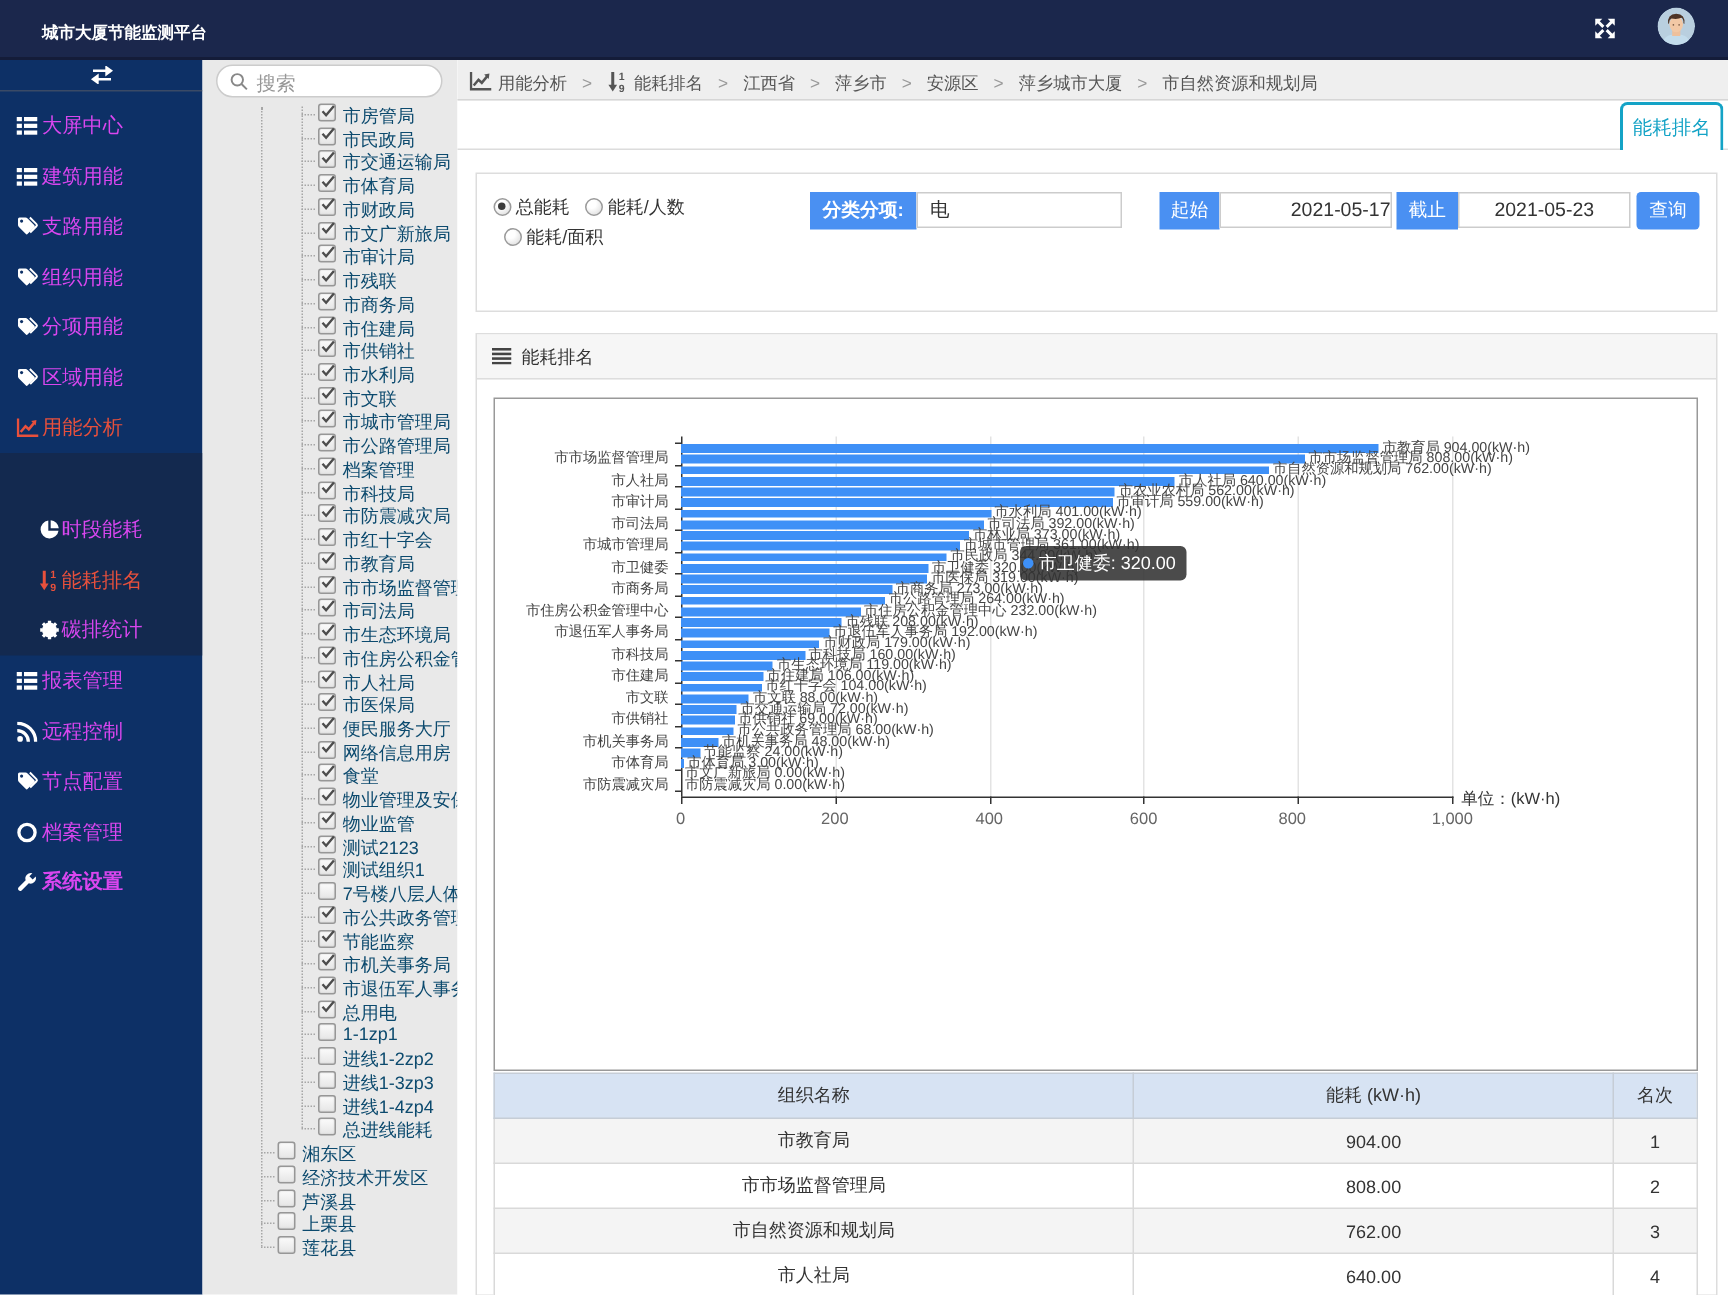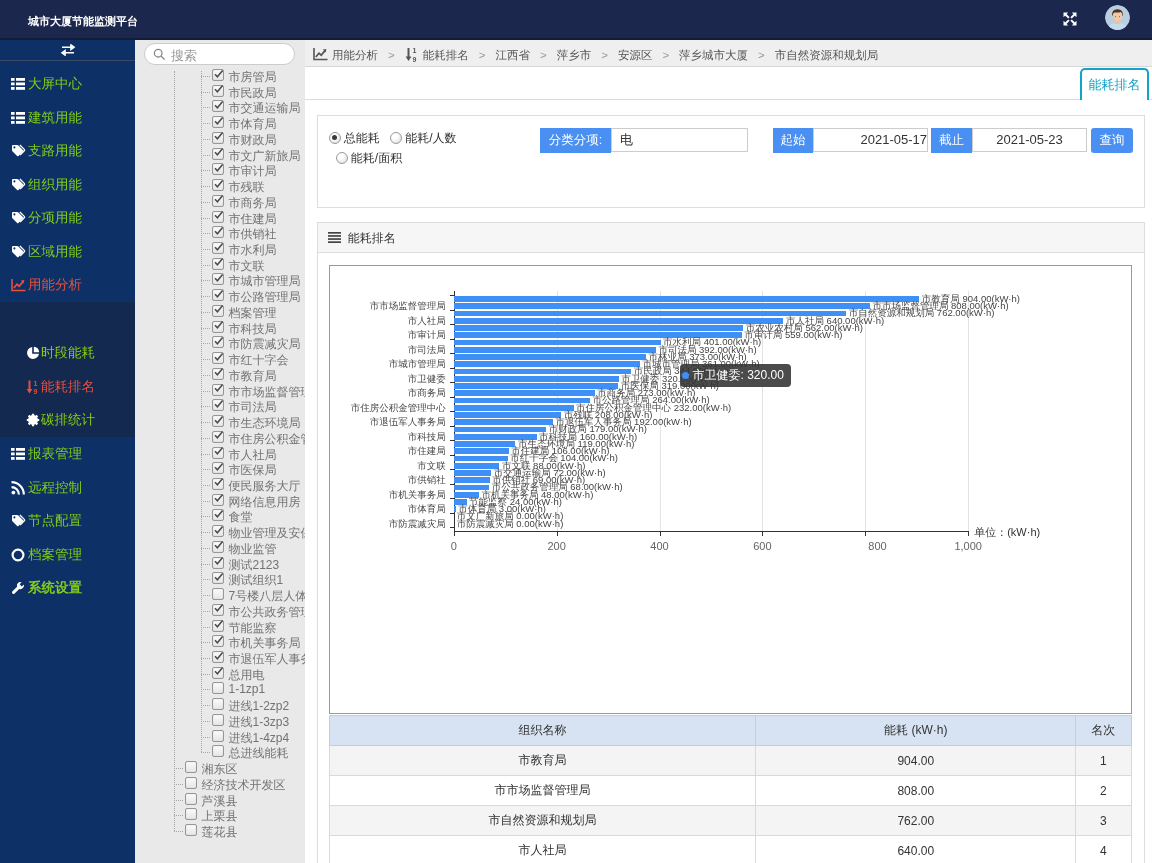--- a/index.html
+++ b/index.html
@@ -3,37 +3,37 @@
 <style>
 *{margin:0;padding:0;box-sizing:border-box;}
 html,body{width:1152px;height:863px;overflow:hidden;font-family:"Liberation Sans",sans-serif;background:#fff;}
 .abs{position:absolute;}
 
 #hdr{position:absolute;left:0;top:0;width:1152px;height:40px;background:#1b274c;border-bottom:2px solid #141c39;}
 #hdr .title{position:absolute;left:28px;top:14px;color:#fff;font-size:11px;font-weight:bold;}
 
 #side{position:absolute;left:0;top:40px;width:135px;height:823px;background:#0d3066;}
 #togglebar{position:absolute;left:0;top:0;width:135px;height:21px;border-bottom:1px solid #3a4a66;text-align:center;}
-.mi{position:absolute;left:0;width:135px;height:34px;color:#84cc16;font-size:13.5px;}
+.mi{position:absolute;left:0;width:135px;height:34px;color:#d946ef;font-size:13.5px;}
 .mi .txt{position:absolute;left:28px;top:50%;transform:translateY(-50%);white-space:nowrap;}
 .mi svg{position:absolute;left:11px;top:50%;transform:translateY(-50%);}
 .mi.sub .txt{left:41px;}
 .mi.sub svg{left:26px;}
 .red{color:#e8503c;}
 #submenu{position:absolute;left:0;top:262px;width:135px;height:135px;background:#13294f;}
 
 #tree{position:absolute;left:135px;top:40px;width:170px;height:823px;background:#e9e9e9;overflow:hidden;}
 #searchbox{position:absolute;left:9px;top:3px;width:151px;height:22px;background:#fff;border:1px solid #ccc;border-radius:12px;}
 #searchbox .ph{position:absolute;left:26px;top:3px;font-size:13px;color:#979797;}
 .vdot{position:absolute;width:0;border-left:1px dotted #a6a6a6;}
 .hdot{position:absolute;height:0;border-top:1px dotted #a6a6a6;}
 .trow{position:absolute;height:15px;white-space:nowrap;}
 .cb{position:absolute;width:12px;height:12px;border:1px solid #979797;border-radius:2px;background:linear-gradient(#fbfbfb,#e6e6e6);box-shadow:inset 0 0 1px #bbb;}
 .cb svg{position:absolute;left:0.5px;top:-1.5px;}
-.tlabel{position:absolute;left:17px;top:0px;font-size:12px;color:#737373;}
+.tlabel{position:absolute;left:17px;top:0px;font-size:12px;color:#0c4a6e;}
 
 #content{position:absolute;left:305px;top:40px;width:847px;height:823px;background:#fff;}
 #crumb{position:absolute;left:0;top:0;width:847px;height:27px;background:#efefef;border-bottom:1px solid #d6d6d6;font-size:11.5px;color:#555;}
 #crumb .inner{position:absolute;left:8px;top:7px;white-space:nowrap;}
 #crumb .sep{color:#999;margin:0 10px;}
 #tabrow{position:absolute;left:0;top:28px;width:847px;height:32px;}
 #tabrow .bline{position:absolute;left:0;top:31px;width:847px;height:1px;background:#dcdcdc;}
 #tab{position:absolute;right:3px;top:0px;width:69px;height:32px;background:#fff;border:2px solid #14a3c6;border-bottom:none;border-radius:5px 5px 0 0;color:#14a3c6;font-size:13px;text-align:center;line-height:30px;}
 .panel{position:absolute;left:11.5px;width:828.5px;border:1px solid #ddd;background:#fff;}
 .phead{height:30px;background:#f6f6f6;border-bottom:1px solid #ddd;font-size:12px;color:#333;line-height:30px;padding-left:10.5px;}
@@ -649,21 +649,21 @@
           </svg></span>能耗排名<span class="sep">&gt;</span>江西省<span class="sep">&gt;</span>萍乡市<span class="sep">&gt;</span>安源区<span class="sep">&gt;</span>萍乡城市大厦<span class="sep">&gt;</span>市自然资源和规划局</div>
     </div>
 <div id="tabrow">
       <div class="bline"></div>
       <div id="tab">能耗排名</div>
     </div>
 <div class="panel" style="top:74.6px;height:93.7px;">
 <div style="position:relative;height:63px;">
 <div class="abs" style="left:11px;top:14px;font-size:12px;color:#333;"><span class="radio on"></span> 总能耗&nbsp;&nbsp;&nbsp;<span class="radio"></span> 能耗/人数</div>
 <div class="abs" style="left:18px;top:34px;font-size:12px;color:#333;"><span class="radio"></span> 能耗/面积</div>
-<div class="blab" style="left:222.5px;top:12px;width:71px;">分类分项:</div>
+<div class="blab" style="left:222.5px;top:12px;width:71px;font-weight:bold;">分类分项:</div>
 <input class="tinput" style="left: 293.5px; top: 12.5px; width: 137px; padding-left: 8px;" value="电">
 <div class="blab" style="left:455.5px;top:12px;width:40px;">起始</div>
 <div class="tinput" style="left:495.5px;top:12.5px;width:115px;text-align:right;line-height:22px;">2021-05-17</div>
 <div class="blab" style="left:613.5px;top:12px;width:41px;">截止</div>
 <div class="tinput" style="left:654.5px;top:12.5px;width:115px;text-align:center;line-height:22px;">2021-05-23</div>
 <div class="blab" style="left:773.5px;top:12px;width:42px;border-radius:3px;">查询</div>
 </div>
     </div>
 <div class="panel" style="top:182px;height:642px;">
 <div class="phead"><svg width="13" height="11" viewBox="0 0 13 11" style="vertical-align:-1px;">
@@ -684,21 +684,21 @@
 <div class="abs" style="left:124.2px;top:265.2px;width:515.5px;height:1px;background:#333;"></div>
 <div class="abs" style="left:124.2px;top:265.2px;width:1px;height:5px;background:#333;"></div>
 <div class="xlb" style="left:124.2px;top:274.2px;">0</div>
 <div class="abs" style="left:227.1px;top:265.2px;width:1px;height:5px;background:#333;"></div>
 <div class="xlb" style="left:227.1px;top:274.2px;">200</div>
 <div class="abs" style="left:330px;top:265.2px;width:1px;height:5px;background:#333;"></div>
 <div class="xlb" style="left:330px;top:274.2px;">400</div>
 <div class="abs" style="left:432.9px;top:265.2px;width:1px;height:5px;background:#333;"></div>
 <div class="xlb" style="left:432.9px;top:274.2px;">600</div>
 <div class="abs" style="left:535.8px;top:265.2px;width:1px;height:5px;background:#333;"></div>
-<div class="xlb" style="left:548px;top:274.2px;">800</div>
+<div class="xlb" style="left:532px;top:274.2px;">800</div>
 <div class="abs" style="left:638.7px;top:265.2px;width:1px;height:5px;background:#333;"></div>
 <div class="xlb" style="left:638.7px;top:274.2px;">1,000</div>
 <div class="abs" style="left:120.2px;top:29.075px;width:4px;height:1px;background:#333;"></div>
 <div class="abs" style="left:120.2px;top:43.575px;width:4px;height:1px;background:#333;"></div>
 <div class="abs" style="left:120.2px;top:58.075px;width:4px;height:1px;background:#333;"></div>
 <div class="abs" style="left:120.2px;top:72.575px;width:4px;height:1px;background:#333;"></div>
 <div class="abs" style="left:120.2px;top:87.075px;width:4px;height:1px;background:#333;"></div>
 <div class="abs" style="left:120.2px;top:101.575px;width:4px;height:1px;background:#333;"></div>
 <div class="abs" style="left:120.2px;top:116.075px;width:4px;height:1px;background:#333;"></div>
 <div class="abs" style="left:120.2px;top:130.575px;width:4px;height:1px;background:#333;"></div>

